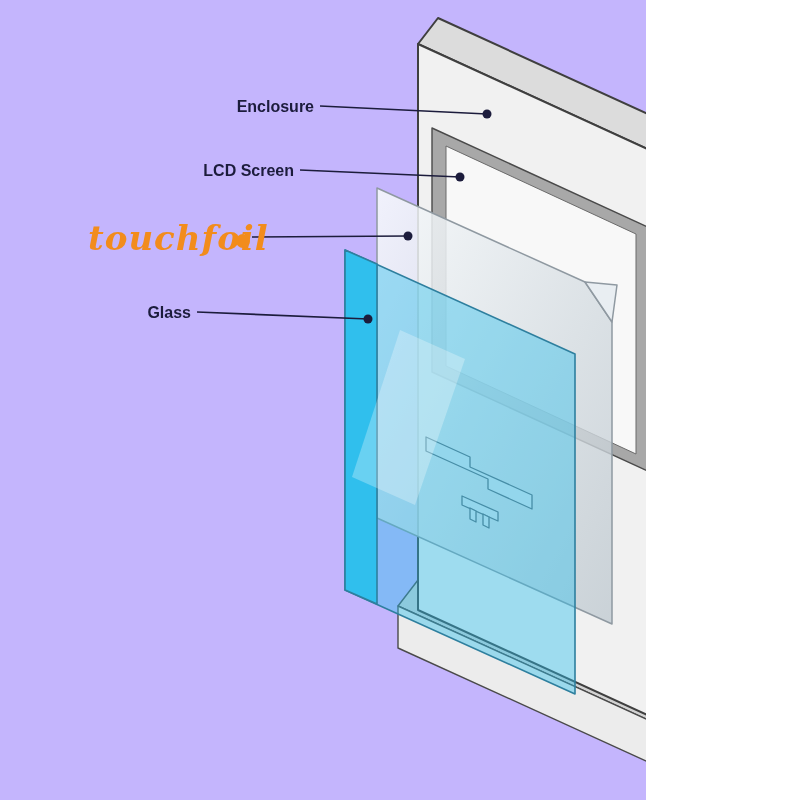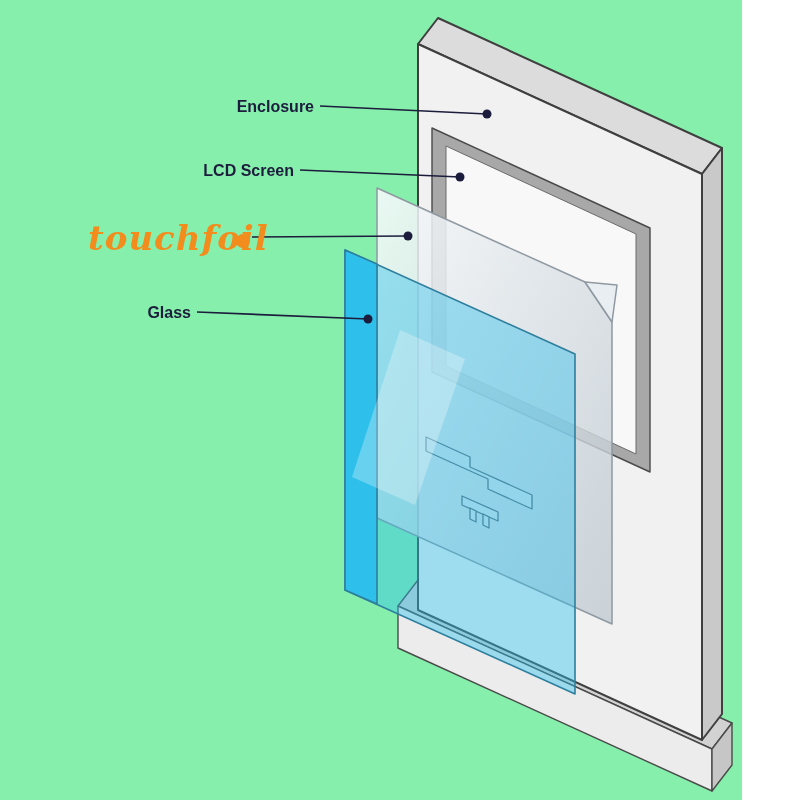--- a/index.html
+++ b/index.html
@@ -1,16 +1,16 @@
 <!DOCTYPE html>
 <html><head>
 <meta charset="utf-8">
 <style>
   html,body{margin:0;padding:0;background:#ffffff;}
-  .canvas{position:relative;width:742px;height:800px;background:#86efac;overflow:hidden;}
+  .canvas{position:relative;width:646px;height:800px;background:#c4b5fd;overflow:hidden;}
   svg{position:absolute;left:0;top:0;}
   .outline{stroke:#3f3f3f;stroke-width:2;stroke-linejoin:round;}
   .outline-thin{stroke:#4a4a4a;stroke-width:1.4;stroke-linejoin:round;}
   .foil-edge{stroke:#8f99a1;stroke-width:1.5;stroke-linejoin:round;}
   .glass-edge{stroke:#2e7f9e;stroke-width:1.6;stroke-linejoin:round;}
   .tail-edge{stroke:#5a6a75;stroke-width:1.3;stroke-linejoin:round;}
   .leader{stroke-width:1.6;}
   text.part-label{font:700 16px "Liberation Sans", sans-serif;}
   text.logo-text{font:italic 700 34px "DejaVu Serif", serif;letter-spacing:1px;}
 </style>

